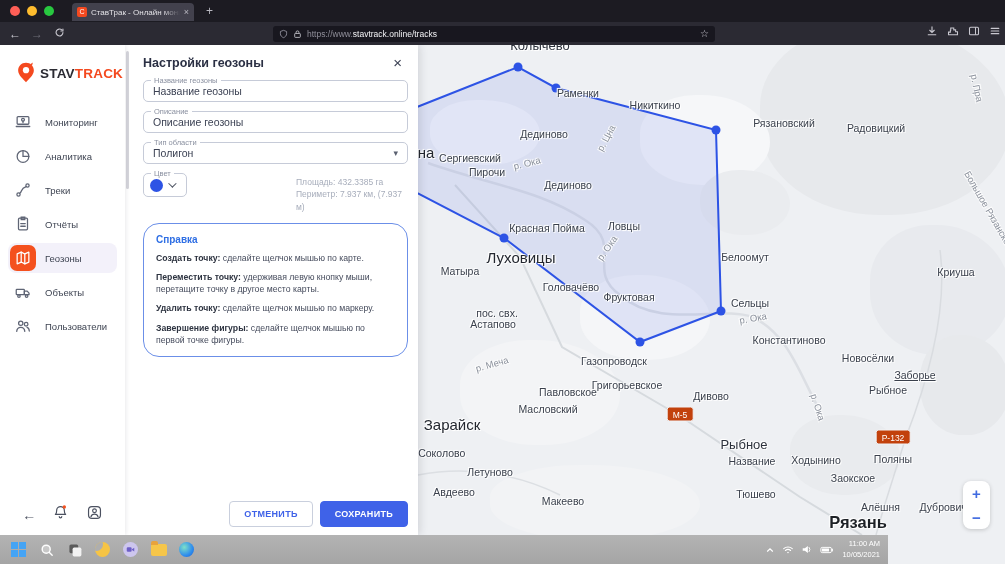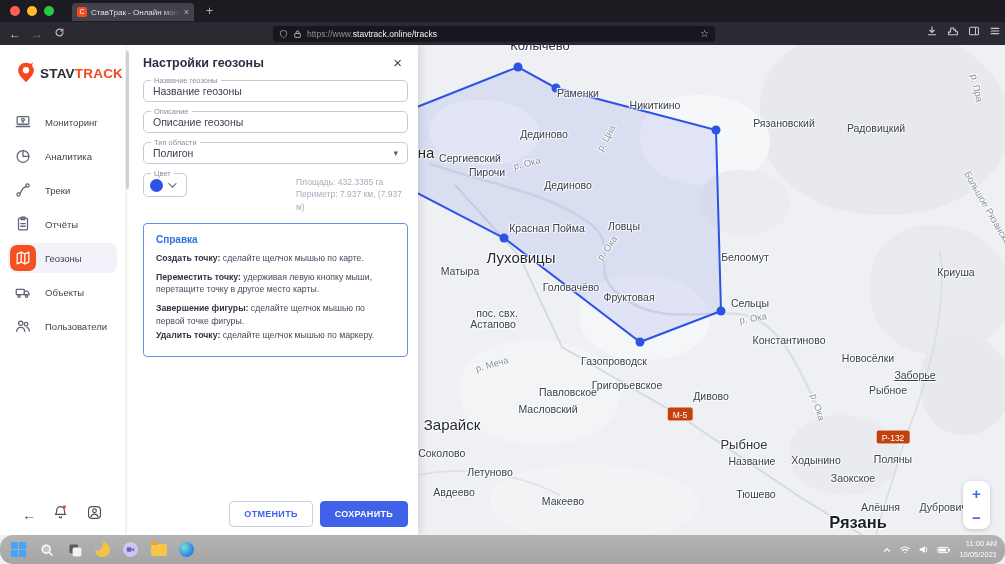--- a/index.html
+++ b/index.html
@@ -64,31 +64,31 @@
   .panel-body { padding:2px 10px 0 18px; }
   .field { position:relative; border:1px solid #c6cbd8; border-radius:5px; height:22px; display:flex; align-items:center; padding:0 9px; margin-bottom:9px; background:#fff; }
   .flabel { position:absolute; top:-5px; left:7px; background:#fff; padding:0 3px; font-size:7.5px; color:#8a90a0; }
   .fvalue { font-size:10.5px; color:#3c4254; flex:1; }
   .selarrow { color:#5a6070; font-size:9px; }
   .colorrow { display:flex; align-items:flex-start; justify-content:space-between; margin-bottom:10px; }
   .colorfield { position:relative; border:1px solid #c6cbd8; border-radius:5px; width:44px; height:24px; display:flex; align-items:center; gap:5px; padding:0 6px; }
   .colordot { width:13px; height:13px; border-radius:50%; }
   .chev { width:6px; height:6px; border-right:1.5px solid #4b5160; border-bottom:1.5px solid #4b5160; transform:rotate(45deg) translateY(-2px); }
   .metrics { text-align:left; font-size:8.5px; color:#a7adbb; line-height:1.45; padding-top:3px; width:112px; }
-  .helpbox { border:1.5px solid #6b8fe8; border-radius:4px; padding:10px 12px 8px; margin:8px 0 0; }
+  .helpbox { border:1.5px solid #6b8fe8; border-radius:16px; padding:10px 12px 8px; margin:8px 0 0; }
   .help-title { color:#2f6fe4; font-size:10px; font-weight:700; margin-bottom:7px; }
   .helpbox p { font-size:8.7px; color:#454b5c; line-height:1.4; margin-bottom:7px; }
   .helpbox b { color:#2d3340; }
   .panel-actions { position:absolute; bottom:8px; right:10px; display:flex; gap:7px; }
   .btn { font-size:9px; font-weight:700; letter-spacing:.3px; border-radius:4px; padding:7px 14px; }
   .btn-cancel { background:#fff; color:#3f62e8; border:1px solid #c9cfdd; }
   .btn-save { background:#3f62e8; color:#fff; border:1px solid #3f62e8; }
 
   
-  .taskbar { position:absolute; left:0; top:535px; width:1005px; height:29px; background:linear-gradient(#b3b3b3,#a5a5a5); display:flex; align-items:center;border-radius:13px; }
+  .taskbar { position:absolute; left:0; top:535px; width:888px; height:29px; background:linear-gradient(#b3b3b3,#a5a5a5); display:flex; align-items:center; }
   .tb-left { display:flex; align-items:center; gap:11px; margin-left:10px; }
   .ticon { width:17px; height:17px; position:relative; display:flex; align-items:center; justify-content:center; }
   .winlogo { display:grid; grid-template-columns:7px 7px; grid-template-rows:7px 7px; gap:1.5px; }
   .winlogo span { background:#45a4f5; }
   .moon { width:15px; height:15px; border-radius:50%; background:#f6c445; position:relative; overflow:hidden; }
   .moon::after { content:""; position:absolute; left:-5px; top:-4px; width:13px; height:13px; border-radius:50%; background:#aeaeae; }
   .meet { width:15px; height:15px; border-radius:50%; background:#cdc6ee; display:flex; align-items:center; justify-content:center; }
   .folder { width:16px; height:12px; background:#f6c64a; border-radius:2px; position:relative; }
   .folder::before { content:""; position:absolute; top:-2.5px; left:0; width:7px; height:4px; background:#e8a33d; border-radius:2px 2px 0 0; }
   .edge { width:15px; height:15px; border-radius:50%; background:radial-gradient(circle at 35% 35%, #7ee0c8, #2f8ded 60%, #1b5fd0); }
@@ -272,22 +272,22 @@
           </div>
           <div class="metrics">
             <div>Площадь: 432.3385 га</div>
             <div>Периметр: 7.937 км, (7.937 м)</div>
           </div>
         </div>
         <div class="helpbox">
           <div class="help-title">Справка</div>
           <p><b>Создать точку:</b><span> сделайте щелчок мышью по карте.</span></p>
           <p><b>Переместить точку:</b><span> удерживая левую кнопку мыши, перетащите точку в другое место карты.</span></p>
+          <p><b>Удалить точку:</b><span> сделайте щелчок мышью по маркеру.</span></p>
           <p style="margin-bottom:2px"><b>Завершение фигуры:</b><span> сделайте щелчок мышью по первой точке фигуры.</span></p>
-          <p><b>Удалить точку:</b><span> сделайте щелчок мышью по маркеру.</span></p>
         </div>
       </div>
       <div class="panel-actions">
         <button class="btn btn-cancel">ОТМЕНИТЬ</button>
         <button class="btn btn-save">СОХРАНИТЬ</button>
       </div>
     </div>
 
     <div class="sidebar">
       <div class="logo">

